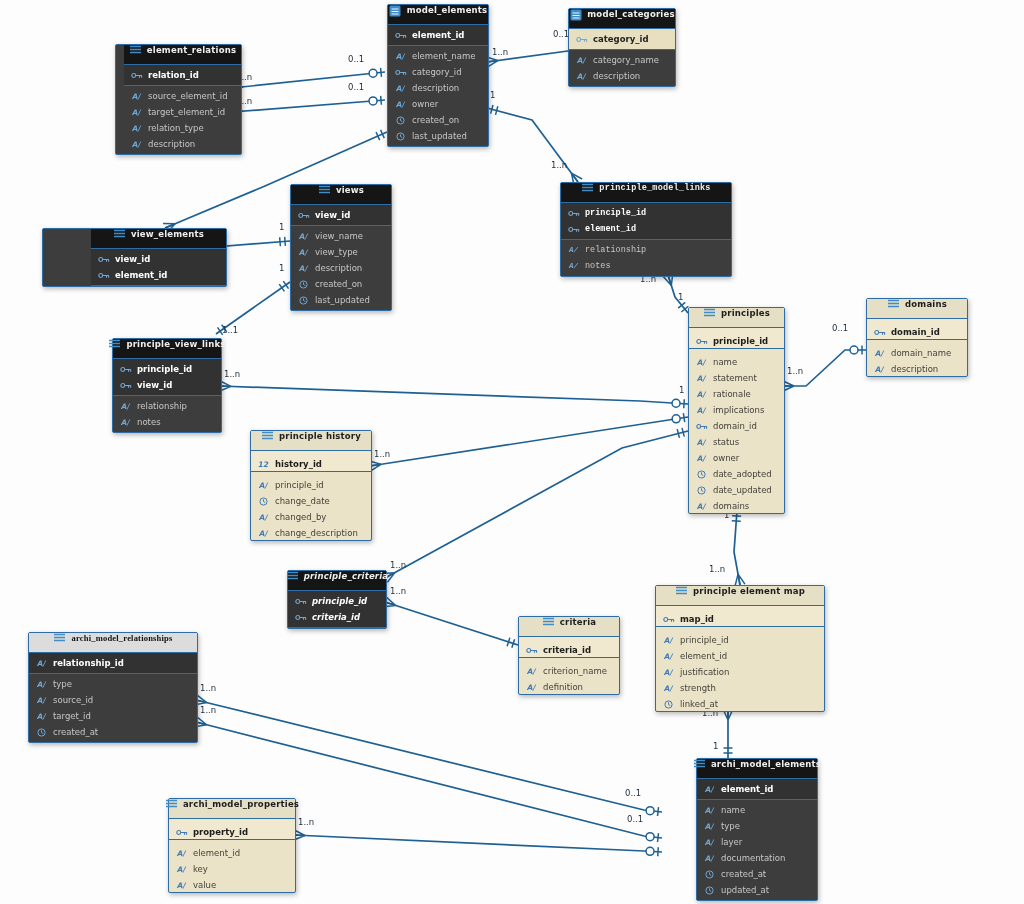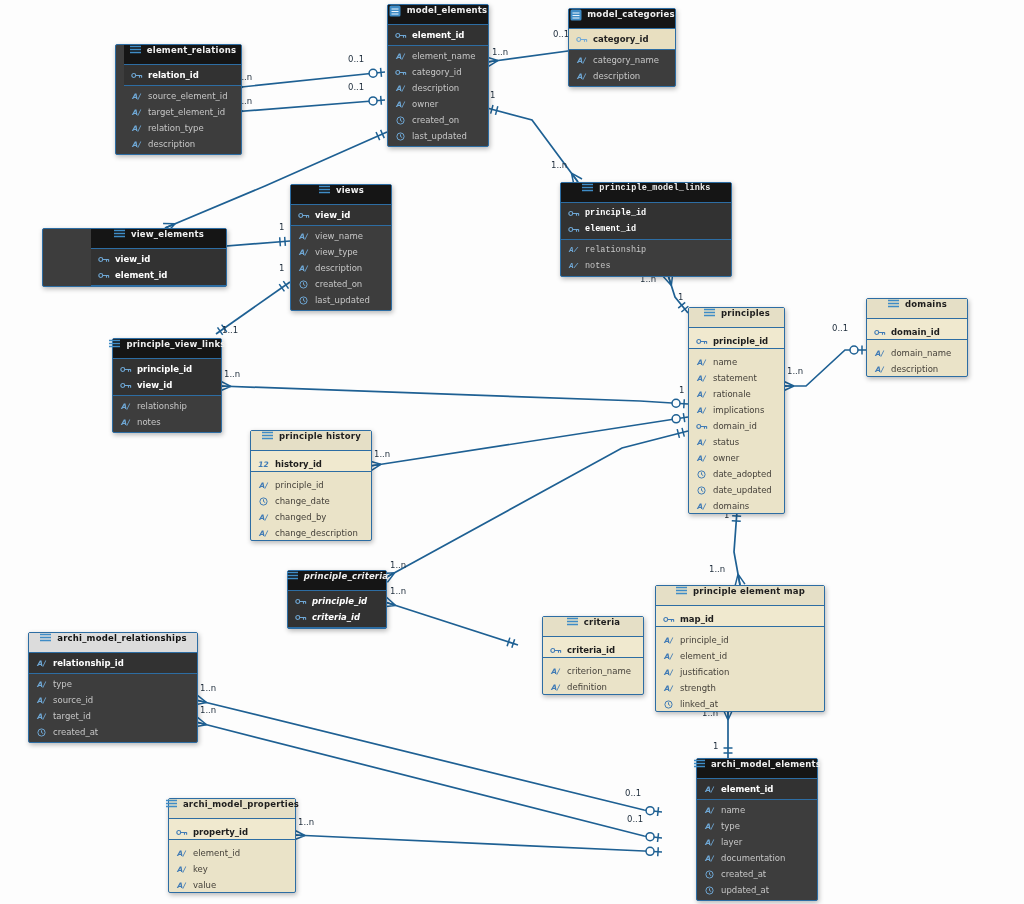--- a/index.html
+++ b/index.html
@@ -26,21 +26,21 @@
   .dark .pk .f-label{color:#fff;}
   .dark .f-icon{color:#6fa8d6;}
   
   .beige{background:#eae3c8;}
   .beige .table-header{background:#e5dfc6;color:#1d1d1d;}
   .beige .field-row{color:#45413a;align-items:flex-end;}
   .beige .pk-section{background:#f0e9cf;}
   .beige .pk .f-label{color:#1d1d1d;}
   .beige .f-icon{color:#3f7ab5;}
   
-  .hdr-light .table-header{background:#dcdcdc;color:#111;}
+  .hdr-light .table-header{background:#dcdcdc;color:#111;font-family:Liberation Serif, serif;}
   .pk-beige .pk-section{background:#e8dfc0;}
   .pk-beige .pk .f-label{color:#222;}
   .card-label{font-size:8.5px;fill:#1c2b3a;}
 </style>
 </head>
 <body>
 <div id="canvas">
   <svg id="links" width="1024" height="904">
       <path d="M232,88L385,72" fill="none" stroke="#1e6093" stroke-width="1.7"></path>
       <g>
@@ -745,21 +745,21 @@
             <span class="f-icon">
               <svg width="12" height="9" viewBox="0 0 13 9">
                 <circle cx="3" cy="4.5" r="2.1" fill="none" stroke="currentColor" stroke-width="1.2"></circle>
                 <path d="M5.2 4.5h6.5M9.2 4.5v2.4M11.5 4.5v2.4" stroke="currentColor" stroke-width="1.2" fill="none"></path>
               </svg>
             </span>
             <span class="f-label">criteria_id</span>
           </div>
         </div>
       </div>
-      <div class="table-card beige" style="left: 518px; top: 616px; width: 100px; margin-left: 24px;">
+      <div class="table-card beige" style="left: 518px; top: 616px; width: 100px;">
         <div class="table-header">
           <span class="f-icon">
             <svg width="11" height="9" viewBox="0 0 11 9">
               <path d="M0 1.5h11M0 4.5h11M0 7.5h11" stroke="#3f8cc6" stroke-width="1.7"></path>
             </svg>
           </span>
           <span class="t-title">criteria</span>
         </div>
         <div class="pk-section">
           <div class="field-row pk">

